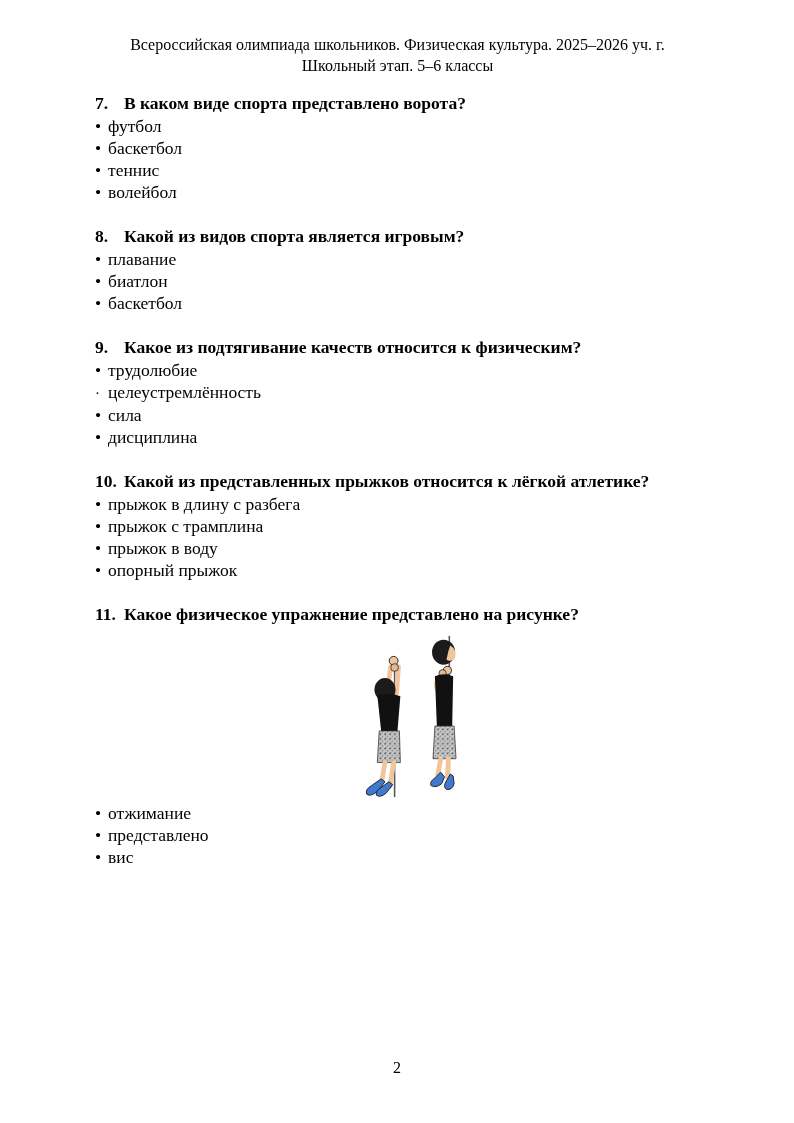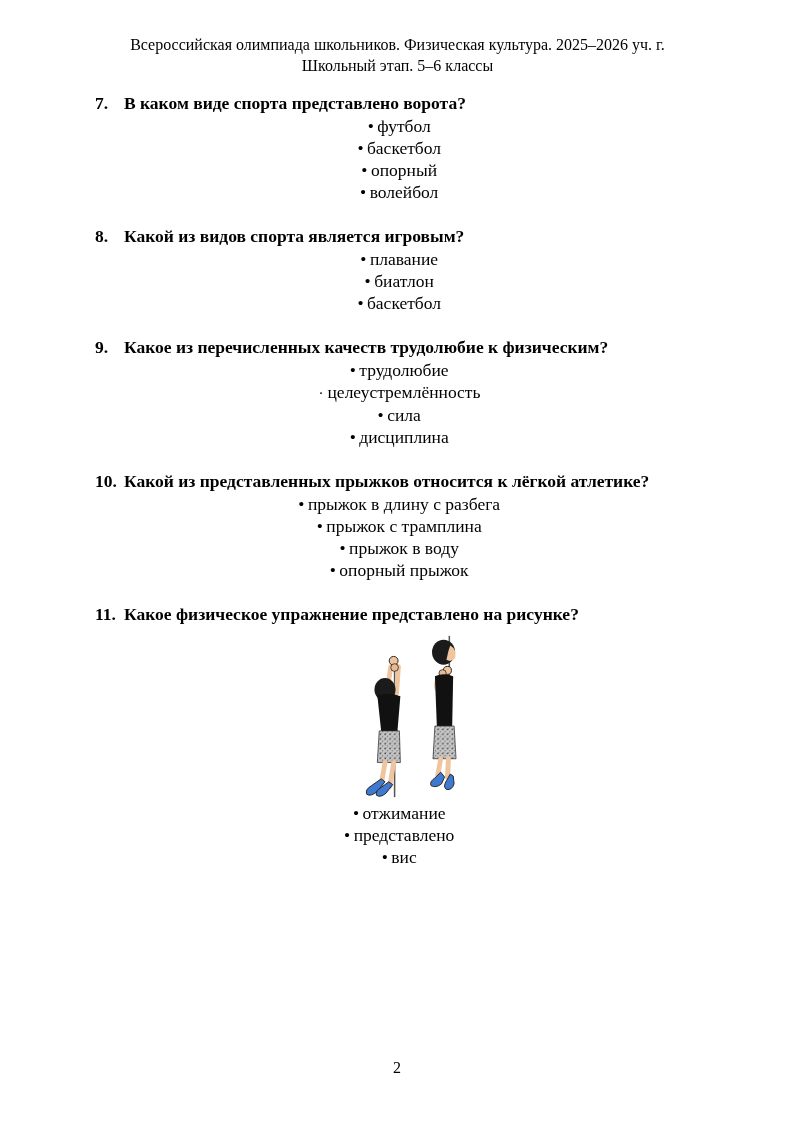--- a/index.html
+++ b/index.html
@@ -26,21 +26,20 @@
     font-weight: bold;
     font-size: 17.5px;
     line-height: 23px;
     white-space: nowrap;
   }
   .qnum { display: inline-block; min-width: 29px; }
   .opt {
     font-size: 17.5px;
     line-height: 22px;
     white-space: nowrap;
-    text-align: center;
   }
   .bullet { display: inline-block; min-width: 13px; }
   .bullet.small { font-size: 15px; }
   .figure-wrap {
     margin: 6px 0 2px 243px;
     width: 142px;
     height: 168px;
   }
   .page-number {
     position: absolute;
@@ -60,36 +59,36 @@
     <div>Всероссийская олимпиада школьников. Физическая культура. 2025–2026 уч. г.</div>
     <div>Школьный этап. 5–6 классы</div>
   </div>
 
   <div class="question">
     <div class="qhead">
       <span class="qnum">7.</span><span>В каком виде спорта представлено ворота?</span>
     </div>
     <div class="opt"><span class="bullet">•</span><span>футбол</span></div>
     <div class="opt"><span class="bullet">•</span><span>баскетбол</span></div>
-    <div class="opt"><span class="bullet">•</span><span>опорный</span></div>
+    <div class="opt"><span class="bullet">•</span><span>теннис</span></div>
     <div class="opt"><span class="bullet">•</span><span>волейбол</span></div>
   </div>
 
   <div class="question">
     <div class="qhead">
       <span class="qnum">8.</span><span>Какой из видов спорта является игровым?</span>
     </div>
     <div class="opt"><span class="bullet">•</span><span>плавание</span></div>
     <div class="opt"><span class="bullet">•</span><span>биатлон</span></div>
     <div class="opt"><span class="bullet">•</span><span>баскетбол</span></div>
   </div>
 
   <div class="question">
     <div class="qhead">
-      <span class="qnum">9.</span><span>Какое из перечисленных качеств трудолюбие к физическим?</span>
+      <span class="qnum">9.</span><span>Какое из подтягивание качеств относится к физическим?</span>
     </div>
     <div class="opt"><span class="bullet">•</span><span>трудолюбие</span></div>
     <div class="opt"><span class="bullet small">·</span><span>целеустремлённость</span></div>
     <div class="opt"><span class="bullet">•</span><span>сила</span></div>
     <div class="opt"><span class="bullet">•</span><span>дисциплина</span></div>
   </div>
 
   <div class="question">
     <div class="qhead">
       <span class="qnum">10.</span><span>Какой из представленных прыжков относится к лёгкой атлетике?</span>

